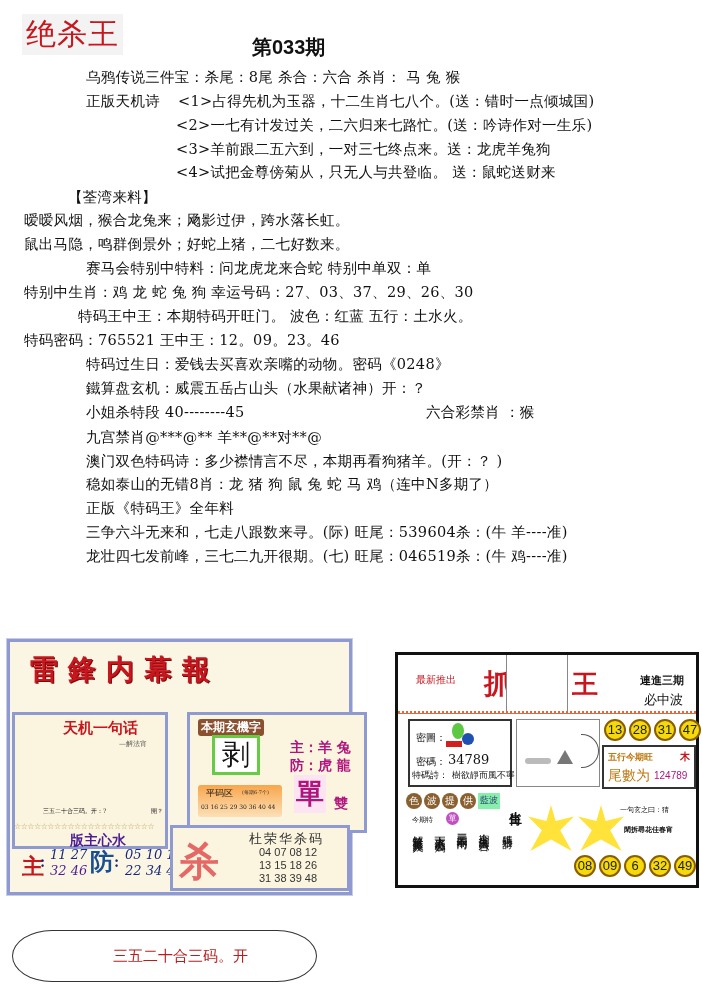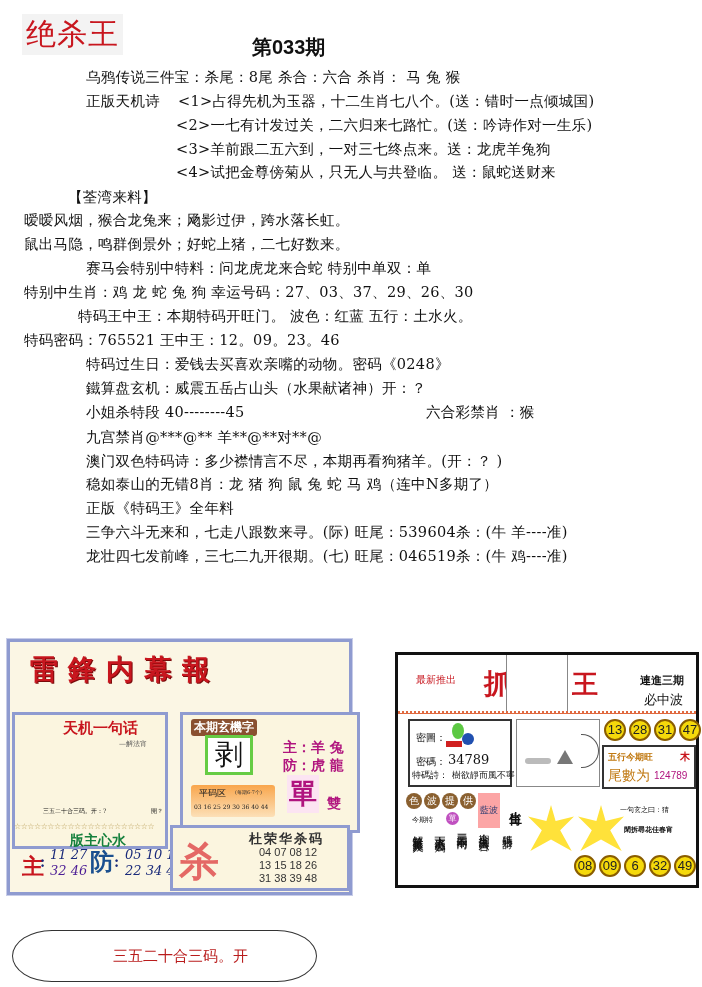--- a/index.html
+++ b/index.html
@@ -9,21 +9,21 @@
   .t{font-size:14.5px;line-height:18px;letter-spacing:0.3px}
   #title{left:22px;top:14px;font-size:30px;color:#c8161e;letter-spacing:1px;background:#f3f3f3;padding:0 4px;font-family:"DejaVu Sans","Liberation Sans",sans-serif}
   #issue{left:252px;top:34px;font-size:20px;font-weight:bold;font-family:"Liberation Sans","DejaVu Sans",sans-serif}
 
   
   #lp{left:7px;top:639px;width:345px;height:256px;background:#fbf6e4;border:3px solid #8f9bd0;outline:1px solid #c7cce8}
   .lp-frame{position:absolute;border:3px solid #8f9bd0;background:#fbf5df}
   #lp-title{left:20px;top:9px;font-size:28px;font-weight:bold;color:#c8161e;letter-spacing:10px;text-shadow:1px 1px 0 #7a0a0a;font-family:"DejaVu Serif",serif}
   .red{color:#c8161e}
   .mag{color:#b0147e}
-  .grn{color:#15803d}
+  .grn{color:#4c1d95}
   .blu{color:#1a4f8f}
   .ball{display:inline-block;width:22px;height:22px;border-radius:50%;background:#f5d90b;border:2px solid #8a5d00;font-size:13px;line-height:18px;text-align:center;color:#222;margin-right:3px;font-family:"Liberation Sans",sans-serif}
   #rp{left:395px;top:652px;width:304px;height:236px;border:3px solid #111;background:#fff}
   .vt{writing-mode:vertical-rl;font-size:11px;line-height:14px;letter-spacing:1px}
   .cloud{left:12px;top:930px;width:305px;height:52px;border:1.5px solid #333;border-radius:40px/26px;background:#fff}
 </style>
 </head>
 <body>
 
 <div class="abs" id="title">绝杀王</div>
@@ -68,36 +68,36 @@
   <div class="abs grn" style="left:60px;top:190px;font-size:14px;font-weight:bold">版主心水</div>
   <div class="abs red" style="left:12px;top:210px;font-size:22px;font-weight:bold">主</div>
   <div class="abs" style="left:30px;top:212px;font-size:14px;font-weight:bold;color:#1a2a7a">:</div>
   <div class="abs" style="left:40px;top:205px;font-size:13px;font-style:italic;color:#1a2a7a">11 27</div>
   <div class="abs" style="left:40px;top:221px;font-size:13px;font-style:italic;color:#4c1d95">32 46</div>
   <div class="abs blu" style="left:80px;top:204px;font-size:24px;font-weight:bold">防</div>
   <div class="abs" style="left:104px;top:212px;font-size:14px;font-weight:bold;color:#1a2a7a">:</div>
   <div class="abs" style="left:115px;top:205px;font-size:13px;font-style:italic;color:#1a2a7a">05 10 17</div>
   <div class="abs" style="left:115px;top:221px;font-size:13px;font-style:italic;color:#1a2a7a">22 34 45</div>
 
-  <div class="lp-frame" style="left:170px;top:70px;width:180px;height:121px">
+  <div class="lp-frame" style="left:177px;top:70px;width:180px;height:121px">
     <div class="abs" style="left:8px;top:4px;font-size:12px;font-weight:bold;color:#fff;background:#8a5030;padding:0 3px;border-radius:3px">本期玄機字</div>
     <div class="abs" style="left:22px;top:20px;width:48px;height:40px;border:3px solid #66cc44;background:#fff;font-size:28px;line-height:34px;text-align:center;font-family:'DejaVu Sans',sans-serif">剥</div>
     <div class="abs" style="left:8px;top:70px;width:84px;height:32px;background:linear-gradient(#f9a64c,#fce0b8);border-radius:3px"></div>
     <div class="abs" style="left:16px;top:72px;font-size:9px;color:#222">平码区</div>
     <div class="abs" style="left:52px;top:74px;font-size:5px;color:#333">(每期6-7个)</div>
     <div class="abs" style="left:11px;top:88px;font-size:6px;color:#222">03 16 25 29 30 36 40 44</div>
     <div class="abs mag" style="left:100px;top:24px;font-size:14px;font-weight:bold">主：羊 兔</div>
     <div class="abs mag" style="left:100px;top:42px;font-size:14px;font-weight:bold">防：虎 龍</div>
     <div class="abs mag" style="left:104px;top:60px;font-size:28px;font-weight:bold;background:#fce4f2;padding:0 2px">單</div>
     <div class="abs mag" style="left:144px;top:80px;font-size:14px;font-weight:bold">雙</div>
   </div>
 
   <div class="lp-frame" style="left:160px;top:183px;width:180px;height:66px">
     <div class="abs" style="left:6px;top:6px;font-size:40px;color:#e05050;font-weight:bold;opacity:0.85">杀</div>
-    <div class="abs" style="left:76px;top:2px;font-size:13px;font-weight:bold;color:#333;letter-spacing:2px">杜荣华杀码</div>
+    <div class="abs" style="left:76px;top:2px;font-size:13px;font-weight:normal;color:#333;letter-spacing:2px">杜荣华杀码</div>
     <div class="abs" style="left:86px;top:18px;font-size:11px;line-height:13px;color:#333;font-family:'Liberation Sans',sans-serif">04 07 08 12</div>
     <div class="abs" style="left:86px;top:31px;font-size:11px;line-height:13px;color:#333;font-family:'Liberation Sans',sans-serif">13 15 18 26</div>
     <div class="abs" style="left:86px;top:44px;font-size:11px;line-height:13px;color:#333;font-family:'Liberation Sans',sans-serif">31 38 39 48</div>
   </div>
 </div>
 
 <div class="abs" id="rp">
   <div class="abs red" style="left:18px;top:18px;font-size:10px">最新推出</div>
   <div class="abs red" style="left:86px;top:10px;font-size:28px;font-weight:bold">抓</div>
   <div class="abs" style="left:108px;top:0px;width:62px;height:56px;border-left:1px solid #888;border-right:1px solid #888;background:#fff"></div>
@@ -130,21 +130,21 @@
     <div class="abs red" style="left:76px;top:3px;font-size:10px;font-weight:bold">木</div>
     <div class="abs" style="left:4px;top:20px;font-size:14px;color:#c07810">尾數为</div>
     <div class="abs mag" style="left:50px;top:23px;font-size:10px;font-family:'Liberation Sans',sans-serif">124789</div>
   </div>
 
   <div class="abs" style="left:8px;top:138px;display:flex;gap:2px">
     <span style="width:16px;height:16px;border-radius:50%;background:#8a6030;color:#fff;font-size:10px;text-align:center;line-height:16px">色</span>
     <span style="width:16px;height:16px;border-radius:50%;background:#8a6030;color:#fff;font-size:10px;text-align:center;line-height:16px">波</span>
     <span style="width:16px;height:16px;border-radius:50%;background:#8a6030;color:#fff;font-size:10px;text-align:center;line-height:16px">提</span>
     <span style="width:16px;height:16px;border-radius:50%;background:#8a6030;color:#fff;font-size:10px;text-align:center;line-height:16px">供</span>
-    <span style="font-size:9px;color:#2a3a70;background:#fca5a5;padding:11px 2px">藍波</span>
+    <span style="font-size:9px;color:#2a3a70;background:#86efac;padding:1px 2px">藍波</span>
   </div>
   <div class="abs" style="left:14px;top:160px;font-size:7px">今期特</div>
   <div class="abs" style="left:48px;top:157px;width:13px;height:13px;border-radius:50%;background:#c050c0;color:#fff;font-size:8px;text-align:center;line-height:13px">單</div>
 
   <div class="abs vt" style="left:12px;top:172px">解鈴還是系鈴人</div>
   <div class="abs vt" style="left:34px;top:172px">大下底下鐵公鷄</div>
   <div class="abs vt" style="left:56px;top:170px">三二三四兩不同</div>
   <div class="abs vt" style="left:78px;top:170px">今期生肖出六合</div>
   <div class="abs vt" style="left:102px;top:172px;font-size:10px">特碼心水詩</div>
   <div class="abs vt" style="left:110px;top:146px;font-size:13px;font-weight:bold">生肖</div>

